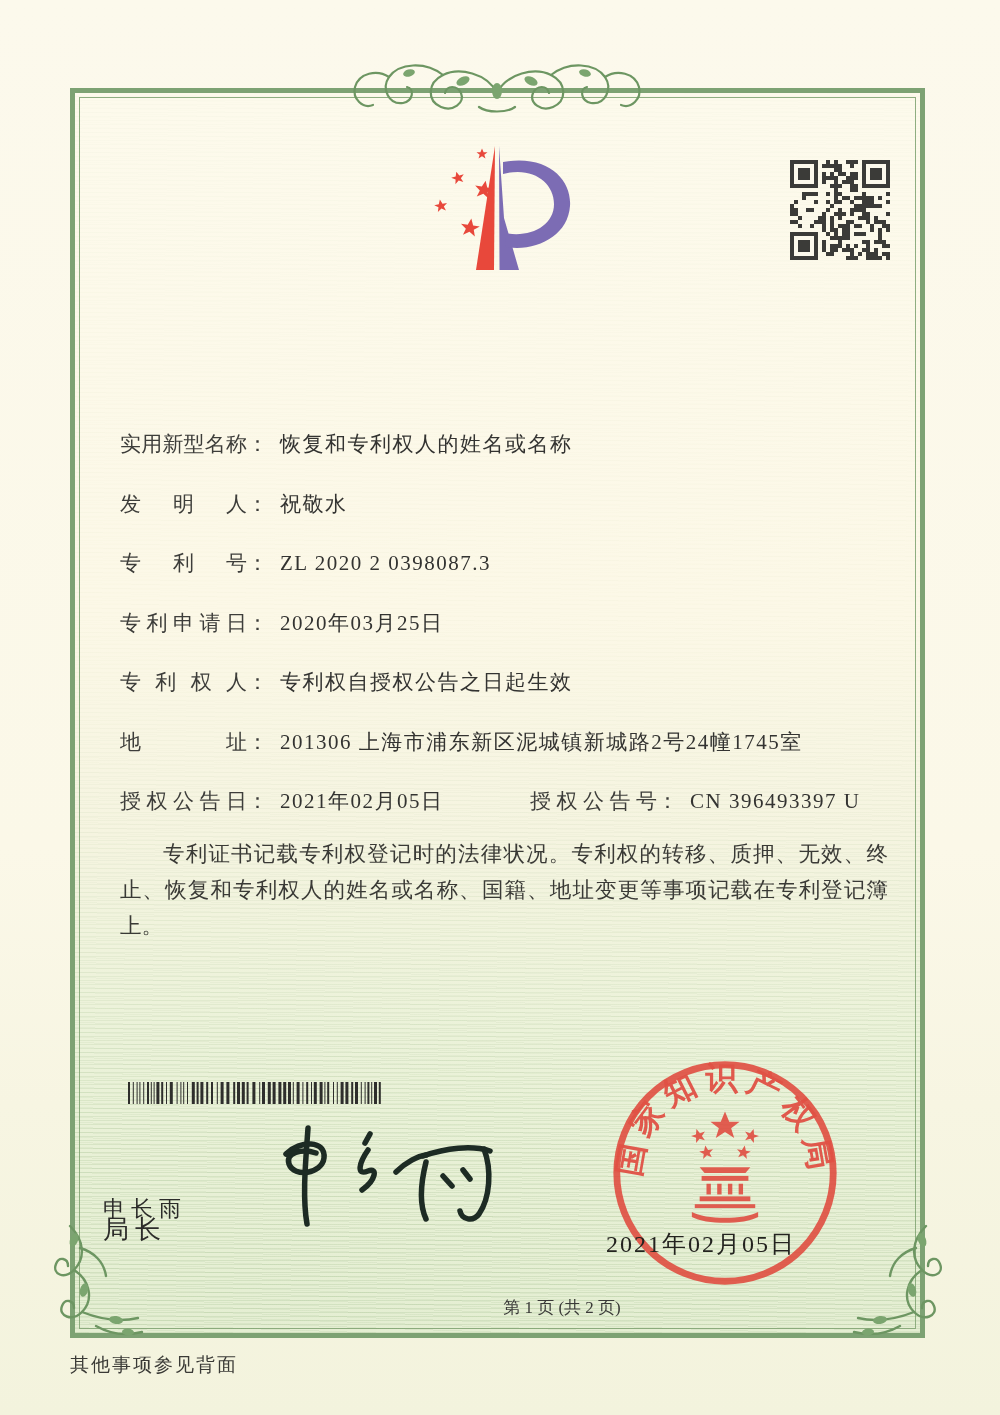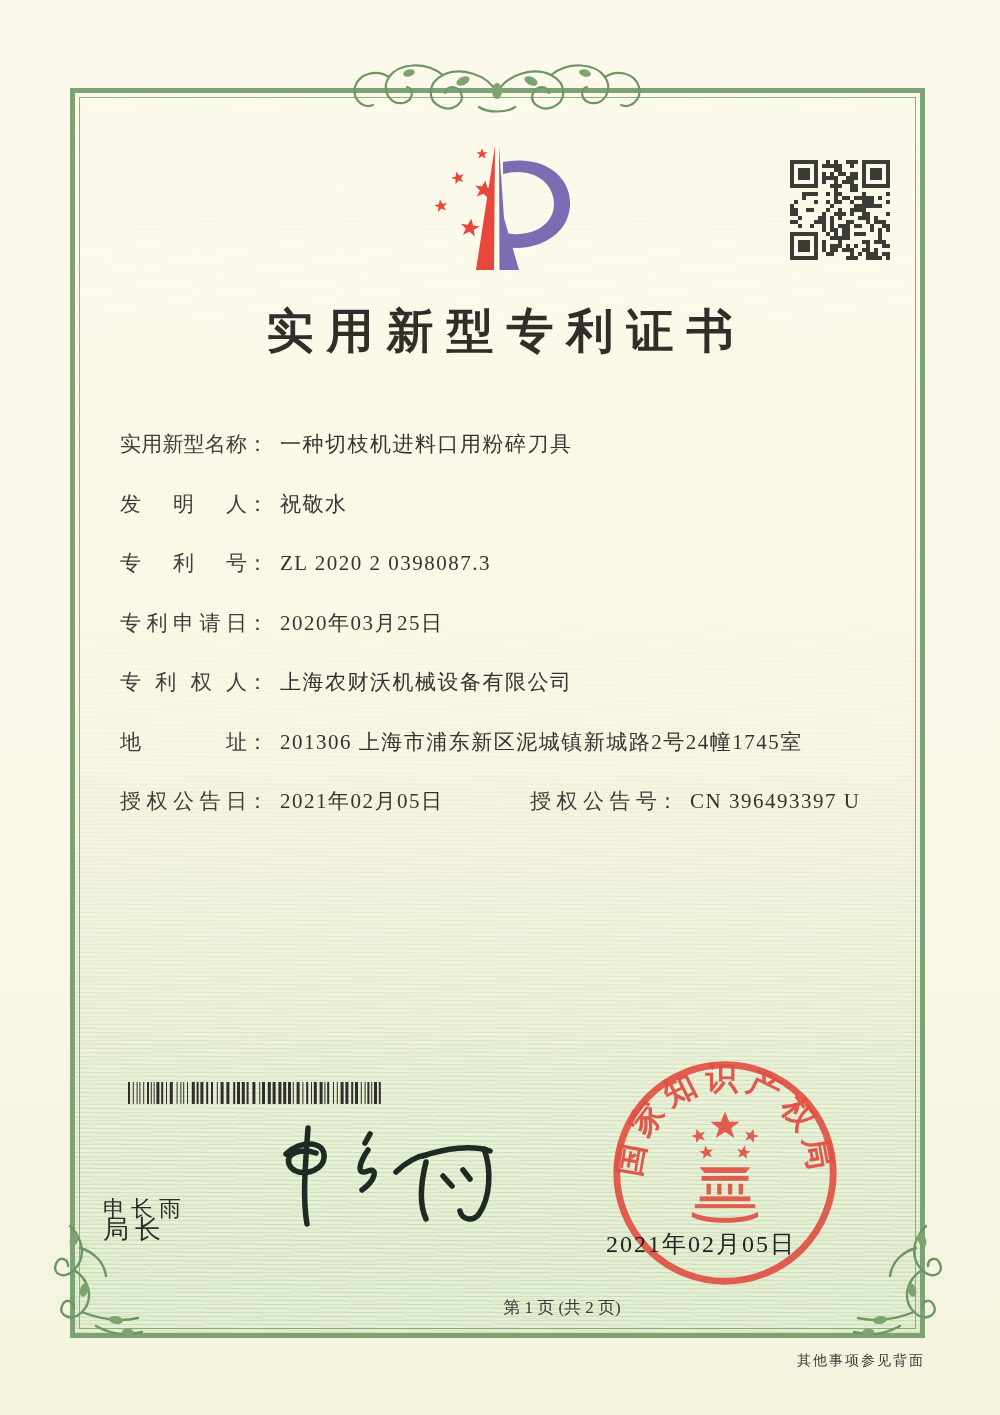--- a/index.html
+++ b/index.html
@@ -72,22 +72,22 @@
   .seal{position:absolute;left:608px;top:1056px;width:234px;height:234px;opacity:.93;}
   .seal-date{
     position:absolute;left:606px;top:1228px;width:240px;
     font-size:24px;color:#23231f;letter-spacing:2px;
   }
   .page-footer{
     position:absolute;left:70px;top:1296px;width:984px;text-align:center;
     font-size:17px;color:#3a3a38;
   }
   .back-note{
-    position:absolute;left:70px;top:1352px;width:855px;text-align:right;
-    font-size:14px;color:#3a3a36;letter-spacing:2px;
+    position:absolute;left:70px;top:1352px;width:855px;text-align:left;
+    font-size:19px;color:#3a3a36;letter-spacing:2px;
   }
   
   .orn-top{position:absolute;left:347px;top:55px;width:300px;height:70px;}
   .orn-bl{position:absolute;left:50px;top:1218px;width:100px;height:135px;}
   .orn-br{position:absolute;left:846px;top:1218px;width:100px;height:135px;transform:scaleX(-1);}
   svg{display:block;}
 </style>
 </head>
 <body>
 
@@ -377,32 +377,31 @@
         <rect x="8" y="8" width="12" height="12" fill="#3b3b38"></rect>
         <rect x="72" y="0" width="28" height="28" fill="#3b3b38"></rect>
         <rect x="76" y="4" width="20" height="20" fill="#fcf9ec"></rect>
         <rect x="80" y="8" width="12" height="12" fill="#3b3b38"></rect>
         <rect x="0" y="72" width="28" height="28" fill="#3b3b38"></rect>
         <rect x="4" y="76" width="20" height="20" fill="#fcf9ec"></rect>
         <rect x="8" y="80" width="12" height="12" fill="#3b3b38"></rect>
       </svg>
   </div>
 
-  <div class="title">实用新型专利证书</div>
 
   <div class="fields">
     <div class="row">
       <span class="flabel">
           <span>实</span>
           <span>用</span>
           <span>新</span>
           <span>型</span>
           <span>名</span>
           <span>称</span>
-        </span><span class="colon">：</span><span class="fvalue">一种切枝机进料口用粉碎刀具</span>
+        </span><span class="colon">：</span><span class="fvalue">恢复和专利权人的姓名或名称</span>
     </div>
     <div class="row">
       <span class="flabel">
           <span>发</span>
           <span>明</span>
           <span>人</span>
         </span><span class="colon">：</span><span class="fvalue">祝敬水</span>
     </div>
     <div class="row">
       <span class="flabel">
@@ -419,21 +418,21 @@
           <span>请</span>
           <span>日</span>
         </span><span class="colon">：</span><span class="fvalue">2020年03月25日</span>
     </div>
     <div class="row">
       <span class="flabel">
           <span>专</span>
           <span>利</span>
           <span>权</span>
           <span>人</span>
-        </span><span class="colon">：</span><span class="fvalue">上海农财沃机械设备有限公司</span>
+        </span><span class="colon">：</span><span class="fvalue">专利权自授权公告之日起生效</span>
     </div>
     <div class="row">
       <span class="flabel">
           <span>地</span>
           <span>址</span>
         </span><span class="colon">：</span><span class="fvalue">201306 上海市浦东新区泥城镇新城路2号24幢1745室</span>
     </div>
     <div class="row">
       <span class="flabel">
           <span>授</span>
@@ -445,20 +444,21 @@
           <span>授</span>
           <span>权</span>
           <span>公</span>
           <span>告</span>
           <span>号</span>
         </span><span class="colon">：</span><span class="fvalue">CN 396493397 U</span>
     </div>
   </div>
 
   <div class="bodytext">
+    <p>专利证书记载专利权登记时的法律状况。专利权的转移、质押、无效、终止、恢复和专利权人的姓名或名称、国籍、地址变更等事项记载在专利登记簿上。</p>
   </div>
 
   <div class="barcode">
     <svg id="bcsvg" viewBox="0 0 258 22" width="258" height="22">
         <rect x="0" y="0" width="2" height="22" fill="#2e2e2c"></rect>
         <rect x="4.8" y="0" width="1" height="22" fill="#2e2e2c"></rect>
         <rect x="8.6" y="0" width="1" height="22" fill="#2e2e2c"></rect>
         <rect x="11.399999999999999" y="0" width="1" height="22" fill="#2e2e2c"></rect>
         <rect x="15.2" y="0" width="1" height="22" fill="#2e2e2c"></rect>
         <rect x="19" y="0" width="2" height="22" fill="#2e2e2c"></rect>

